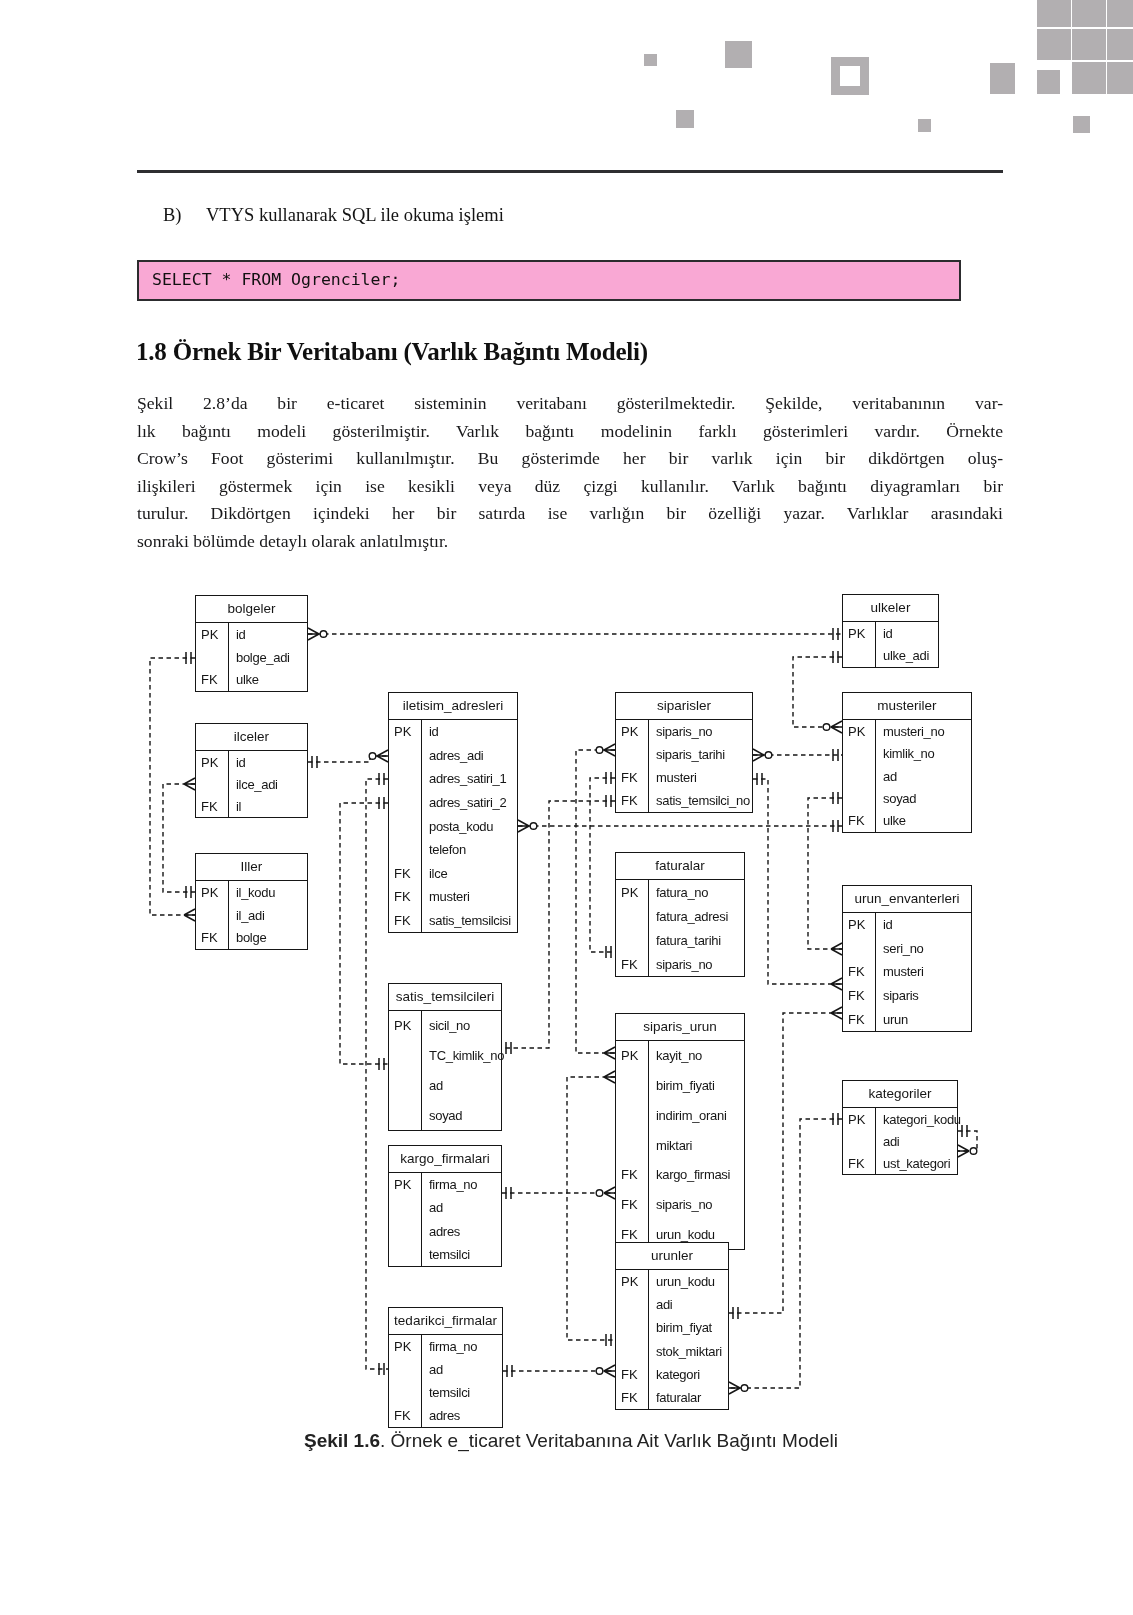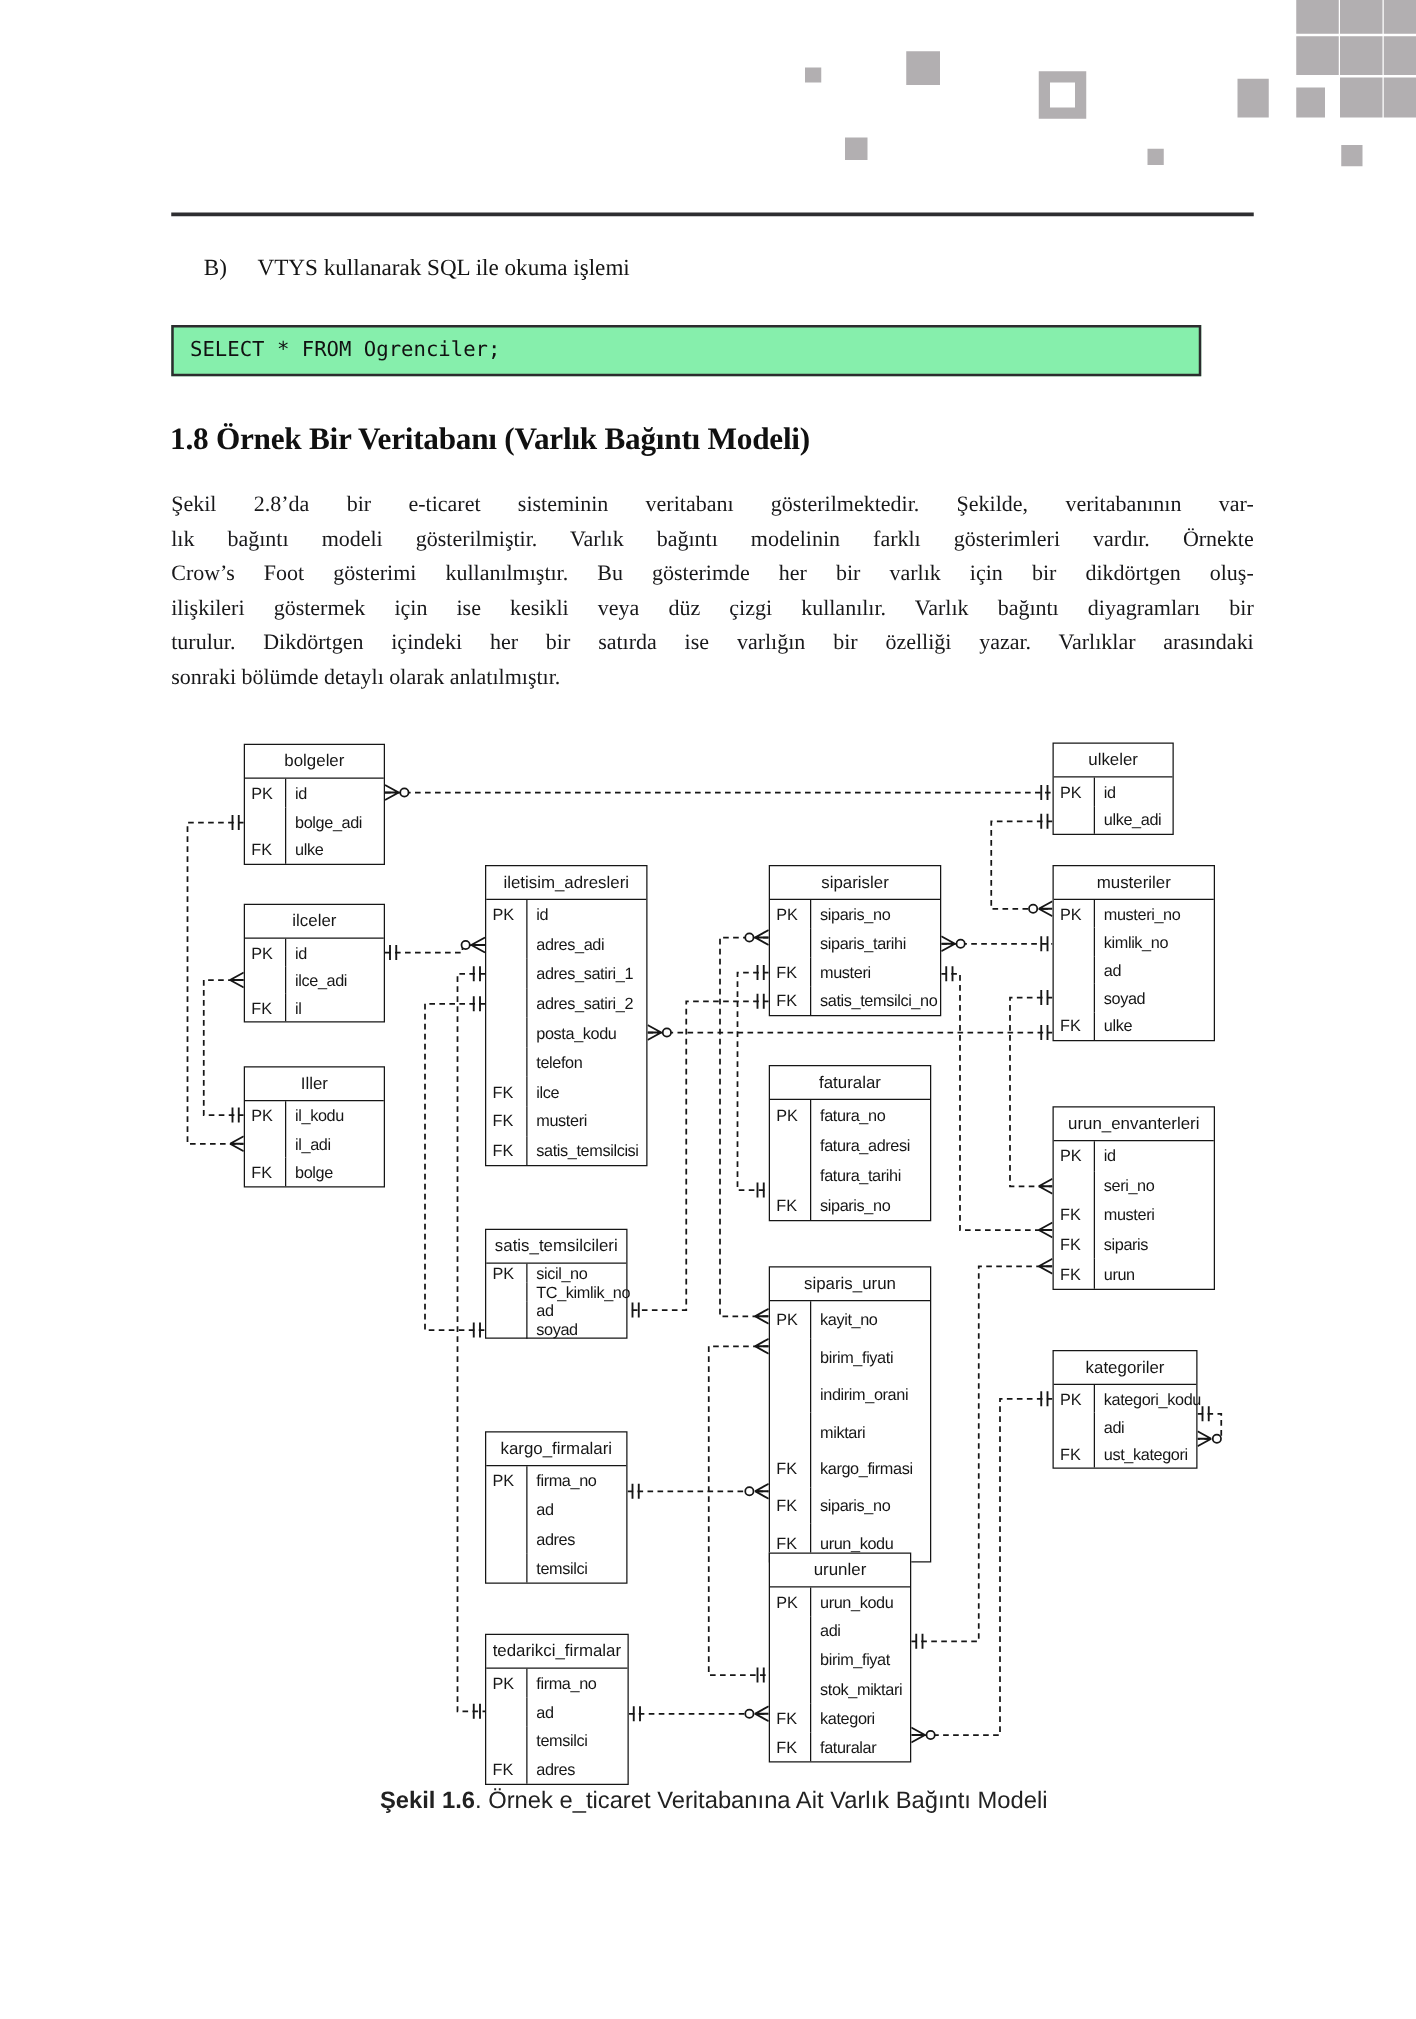--- a/index.html
+++ b/index.html
@@ -4,21 +4,21 @@
 <style>
   html,body{margin:0;padding:0;background:#ffffff;}
   #page{position:relative;width:1133px;height:1615px;background:#fff;font-family:"Liberation Serif",serif;color:#161616;overflow:hidden;}
   .sq{position:absolute;}
   .hollow{position:absolute;box-sizing:border-box;background:#fff;}
   .runhead{position:absolute;top:142px;left:137px;width:863px;text-align:right;font-family:"Liberation Sans",sans-serif;font-size:17px;color:#54565a;letter-spacing:.2px;}
   .pagenum{font-weight:bold;color:#1b1b1d;font-size:18.5px;margin-left:36px;font-family:"Liberation Sans",sans-serif;letter-spacing:.5px;}
   .rule{position:absolute;top:170px;left:137px;width:866px;height:3px;background:#2e2e31;}
   .itemB{position:absolute;top:205px;left:163px;font-size:18.5px;color:#141414;}
   .itemB .lbl{display:inline-block;width:43px;}
-  .codebox{position:absolute;top:260px;left:137px;width:824px;height:41px;border:2px solid #2c2c2e;box-sizing:border-box;background:#86efac;}
+  .codebox{position:absolute;top:260px;left:137px;width:824px;height:41px;border:2px solid #2c2c2e;box-sizing:border-box;background:#f9a8d4;}
   .codebox code{font-family:"DejaVu Sans Mono","Liberation Mono",monospace;font-size:16.5px;line-height:36px;padding-left:13px;display:block;white-space:pre;color:#111;}
   h2.sechead{position:absolute;top:338px;left:136px;margin:0;font-size:25px;font-family:"Liberation Serif",serif;color:#101010;letter-spacing:-.2px;}
   #paragraph{position:absolute;top:390px;left:137px;width:866px;font-size:17.6px;color:#18181a;}
   #paragraph .pline{line-height:27.6px;text-align:justify;text-align-last:justify;}
   #paragraph .pline.last{text-align-last:left;}
   #diagram{position:absolute;left:0;top:0;width:1133px;height:1615px;}
   #connsvg{position:absolute;left:0;top:0;}
   .connline{fill:none;stroke:#161616;stroke-width:1.4;stroke-dasharray:4.5 3.5;}
   .glyph{fill:none;stroke:#161616;stroke-width:1.5;}
   .gcircle{fill:#ffffff;stroke:#161616;stroke-width:1.4;}
@@ -320,21 +320,21 @@
           <div class="erow">
             <span class="ekey">FK</span>
             <span class="ename">siparis</span>
           </div>
           <div class="erow">
             <span class="ekey">FK</span>
             <span class="ename">urun</span>
           </div>
         </div>
       </div>
-      <div class="etable" style="left: 388px; top: 983px; width: 114px; height: 88px;">
+      <div class="etable" style="left: 388px; top: 983px; width: 114px; height: 148px;">
         <div class="etitle">satis_temsilcileri</div>
         <div class="ebody">
           <div class="erow">
             <span class="ekey">PK</span>
             <span class="ename">sicil_no</span>
           </div>
           <div class="erow">
             <span class="ekey"></span>
             <span class="ename">TC_kimlik_no</span>
           </div>

